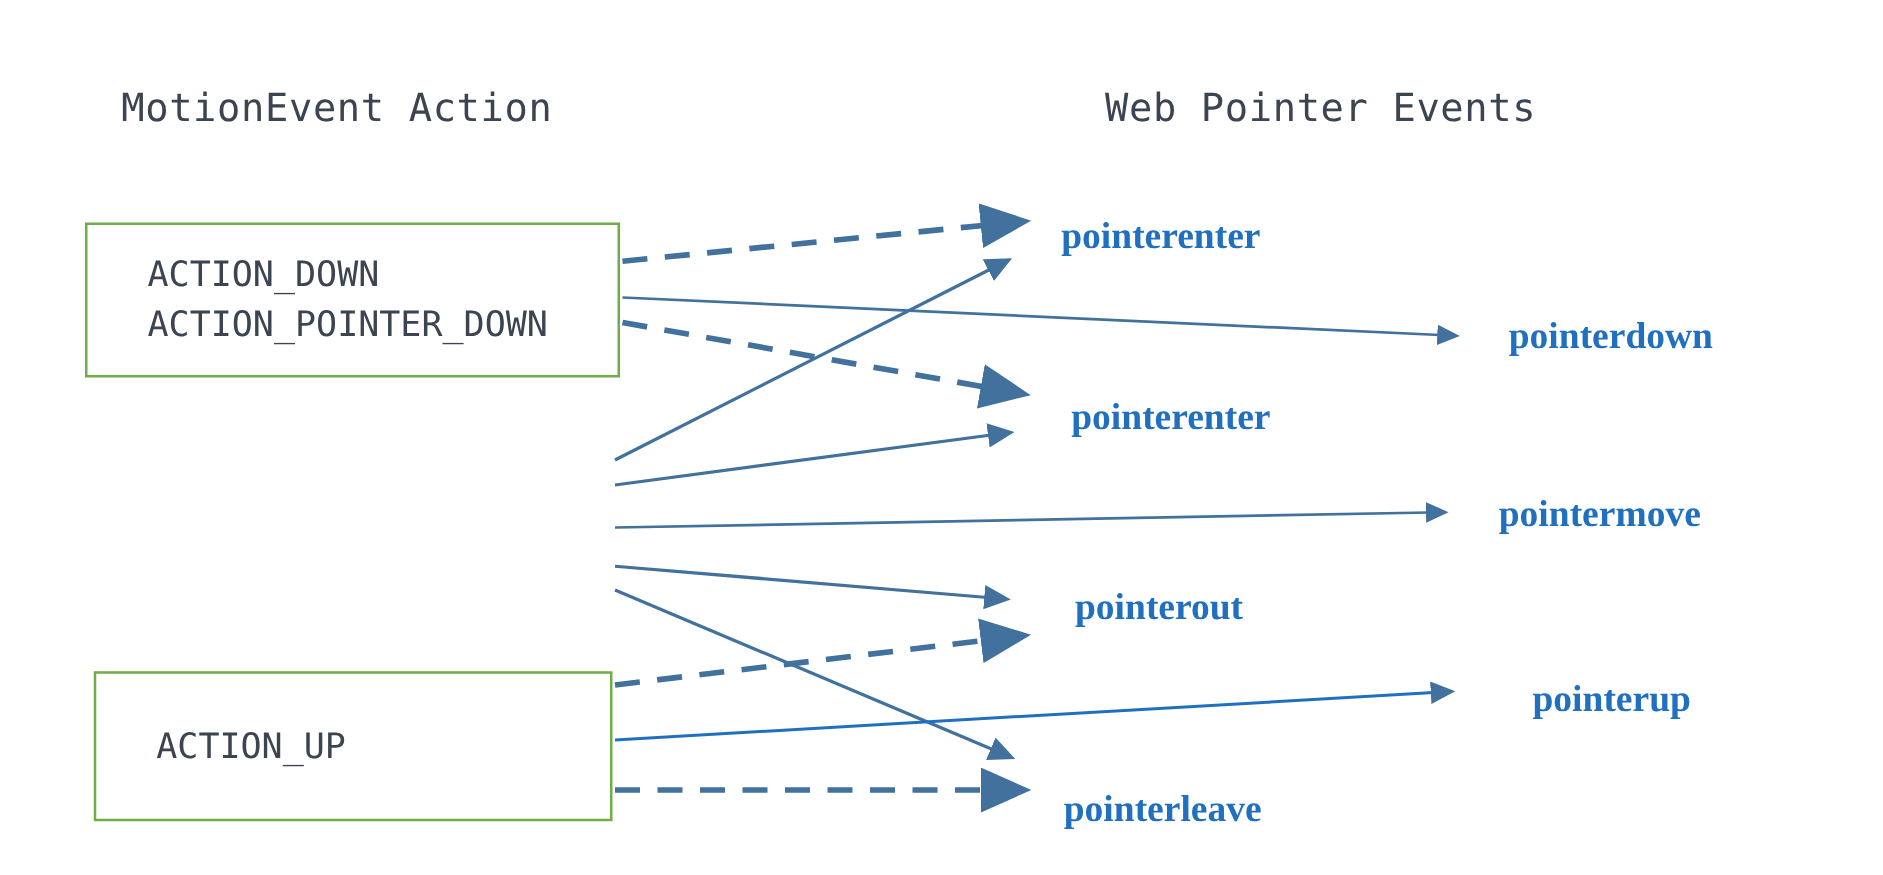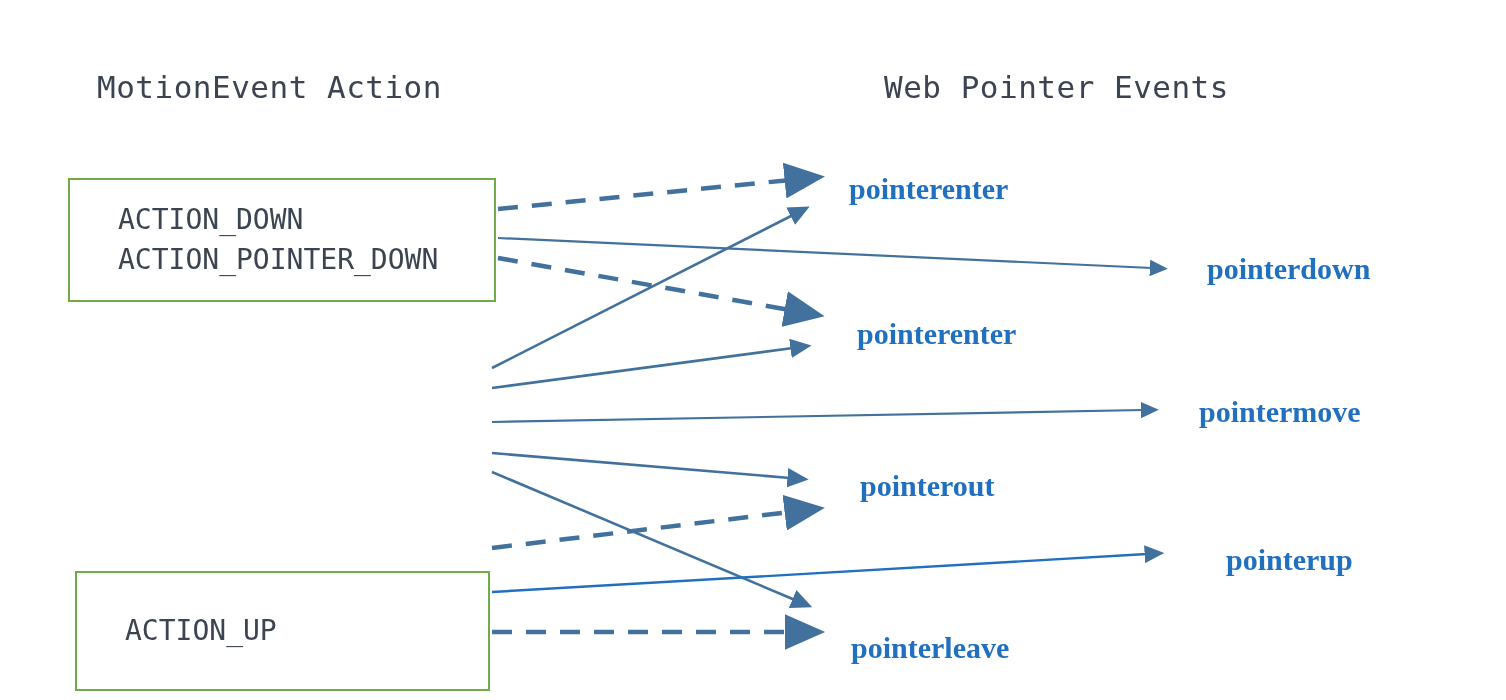--- a/index.html
+++ b/index.html
@@ -51,21 +51,21 @@
     font-family: "DejaVu Sans Mono", monospace;
     font-size: 28px;
     line-height: 40px;
     color: #3b4450;
     white-space: nowrap;
     padding-left: 48px;
     letter-spacing: 0px;
   }
   #box-down  { left: 68px; top: 178px; width: 428px; height: 124px; }
   #box-move  { left: 78px; top: 365px; width: 412px; height: 118px; }
-  #box-up    { left: 75px; top: 537px; width: 415px; height: 120px; margin-top: 34px; }
+  #box-up    { left: 75px; top: 537px; width: 415px; height: 120px; }
 
   .event-label {
     position: absolute;
     font-family: Liberation Serif, serif;
     font-size: 30px;
     font-weight: 700;
     color: #2170C0;
     white-space: nowrap;
   }
   #lbl-pointerenter { left: 849px;  top: 172px; }

